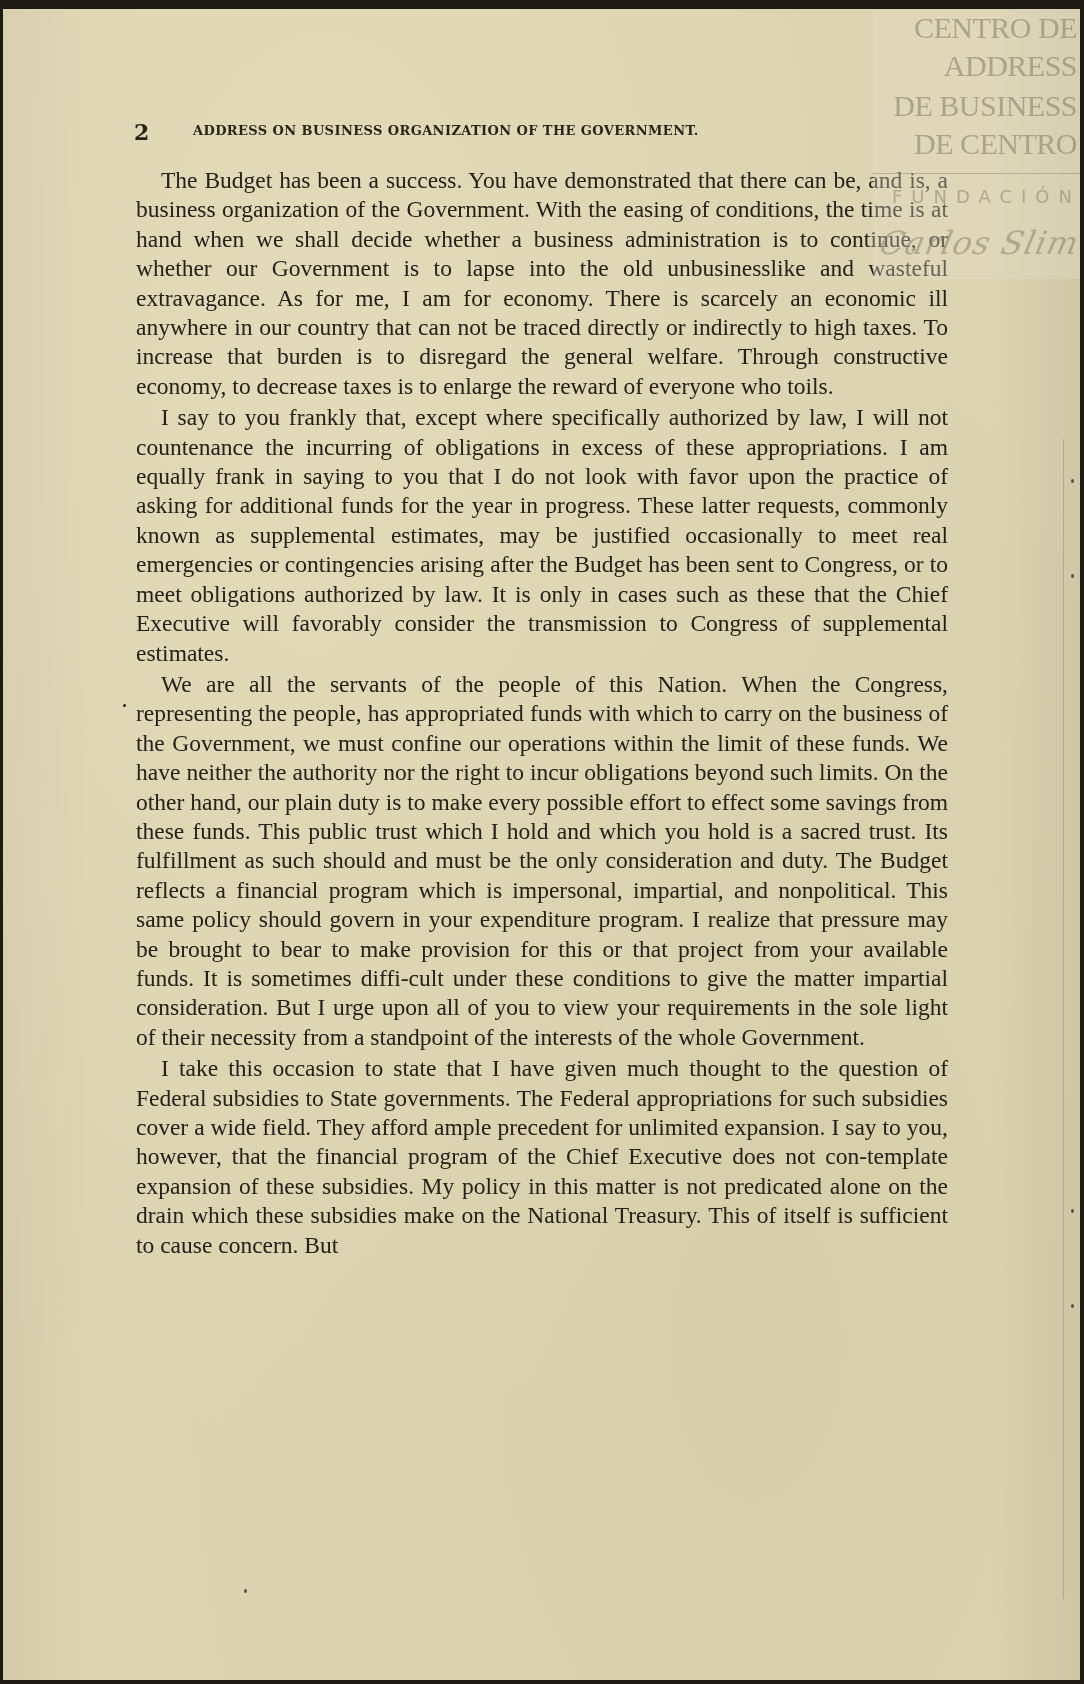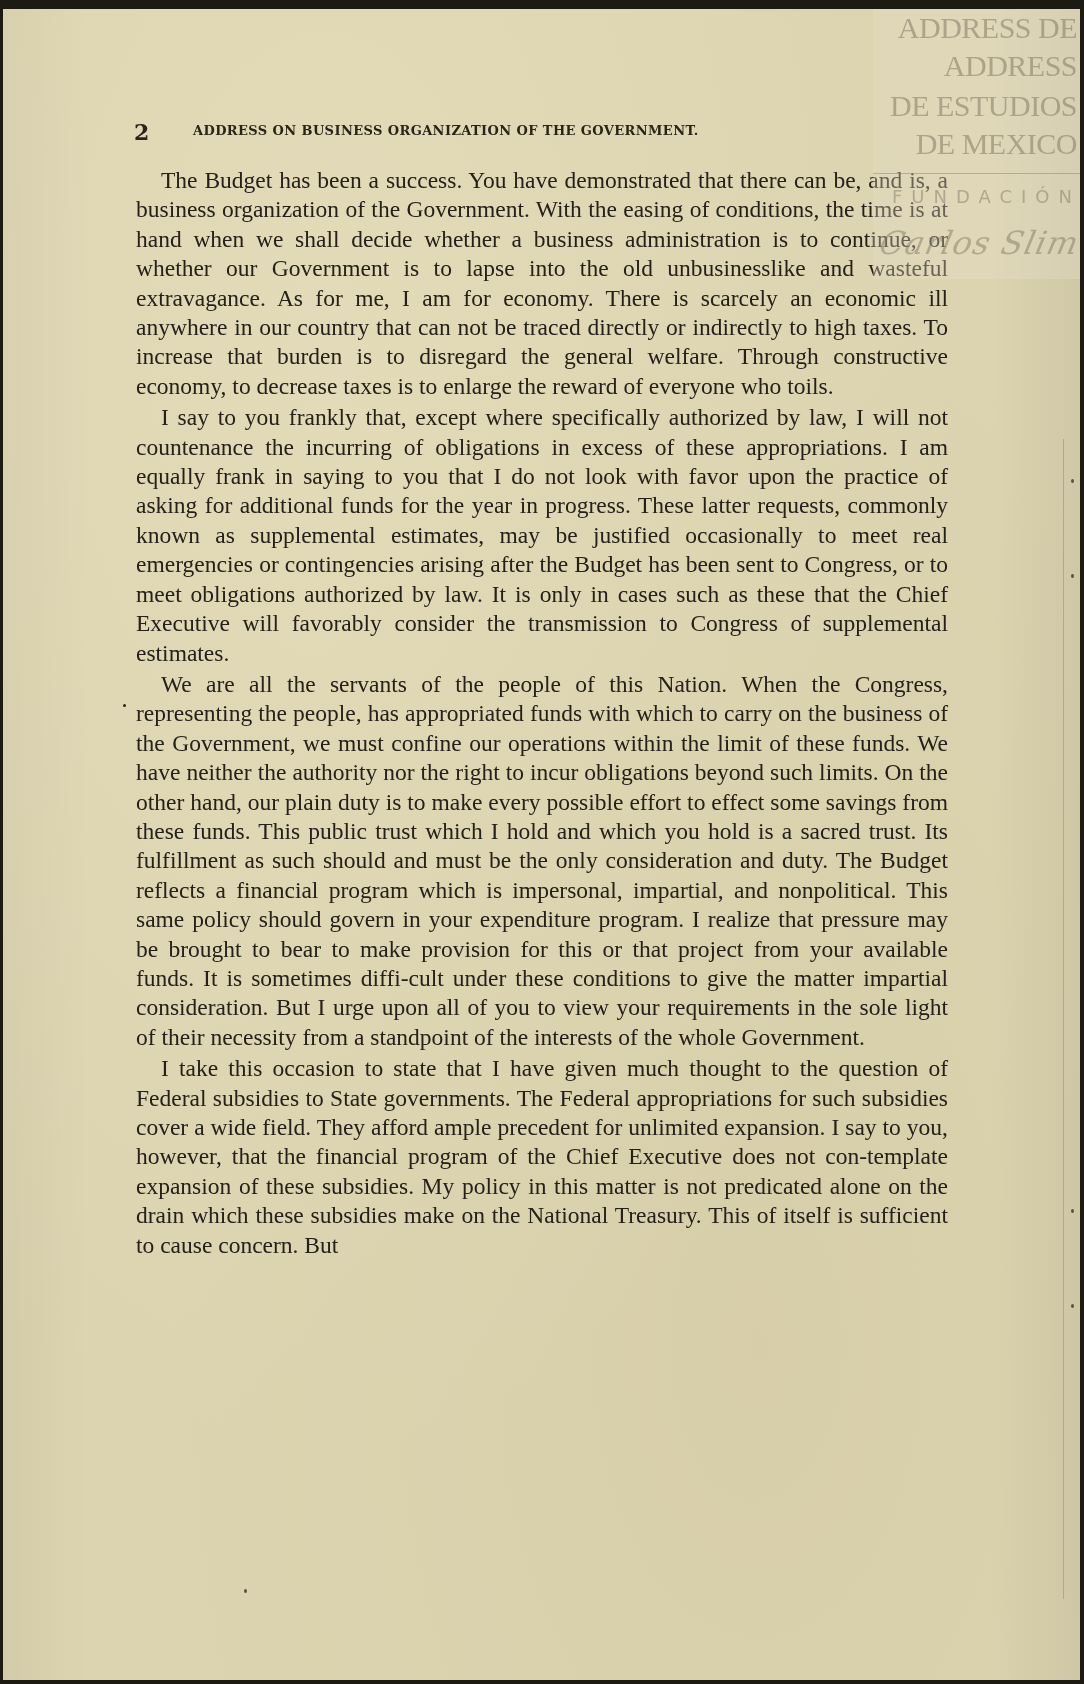--- a/index.html
+++ b/index.html
@@ -155,22 +155,22 @@
   </div>
 
   <div class="margin-mark"></div>
   <div class="speck" style="left:241px; top:1580px;"></div>
   <div class="speck" style="left:1068px; top:470px;"></div>
   <div class="speck" style="left:1068px; top:565px;"></div>
   <div class="speck" style="left:1068px; top:1200px;"></div>
   <div class="speck" style="left:1068px; top:1295px;"></div>
 
   <div class="watermark">
-    <div class="wm-line" style="top:2px;">ADDRESS DE</div>
+    <div class="wm-line" style="top:2px;">CENTRO DE</div>
     <div class="wm-line" style="top:40px;">ADDRESS</div>
-    <div class="wm-line" style="top:80px;">DE ESTUDIOS</div>
-    <div class="wm-line" style="top:118px;">DE MEXICO</div>
+    <div class="wm-line" style="top:80px;">DE BUSINESS</div>
+    <div class="wm-line" style="top:118px;">DE CENTRO</div>
     <div class="wm-rule"></div>
     <div class="wm-fundacion">FUNDACIÓN</div>
     <div class="wm-signature">Carlos Slim</div>
   </div>
 
 </div>
 
 </body></html>

